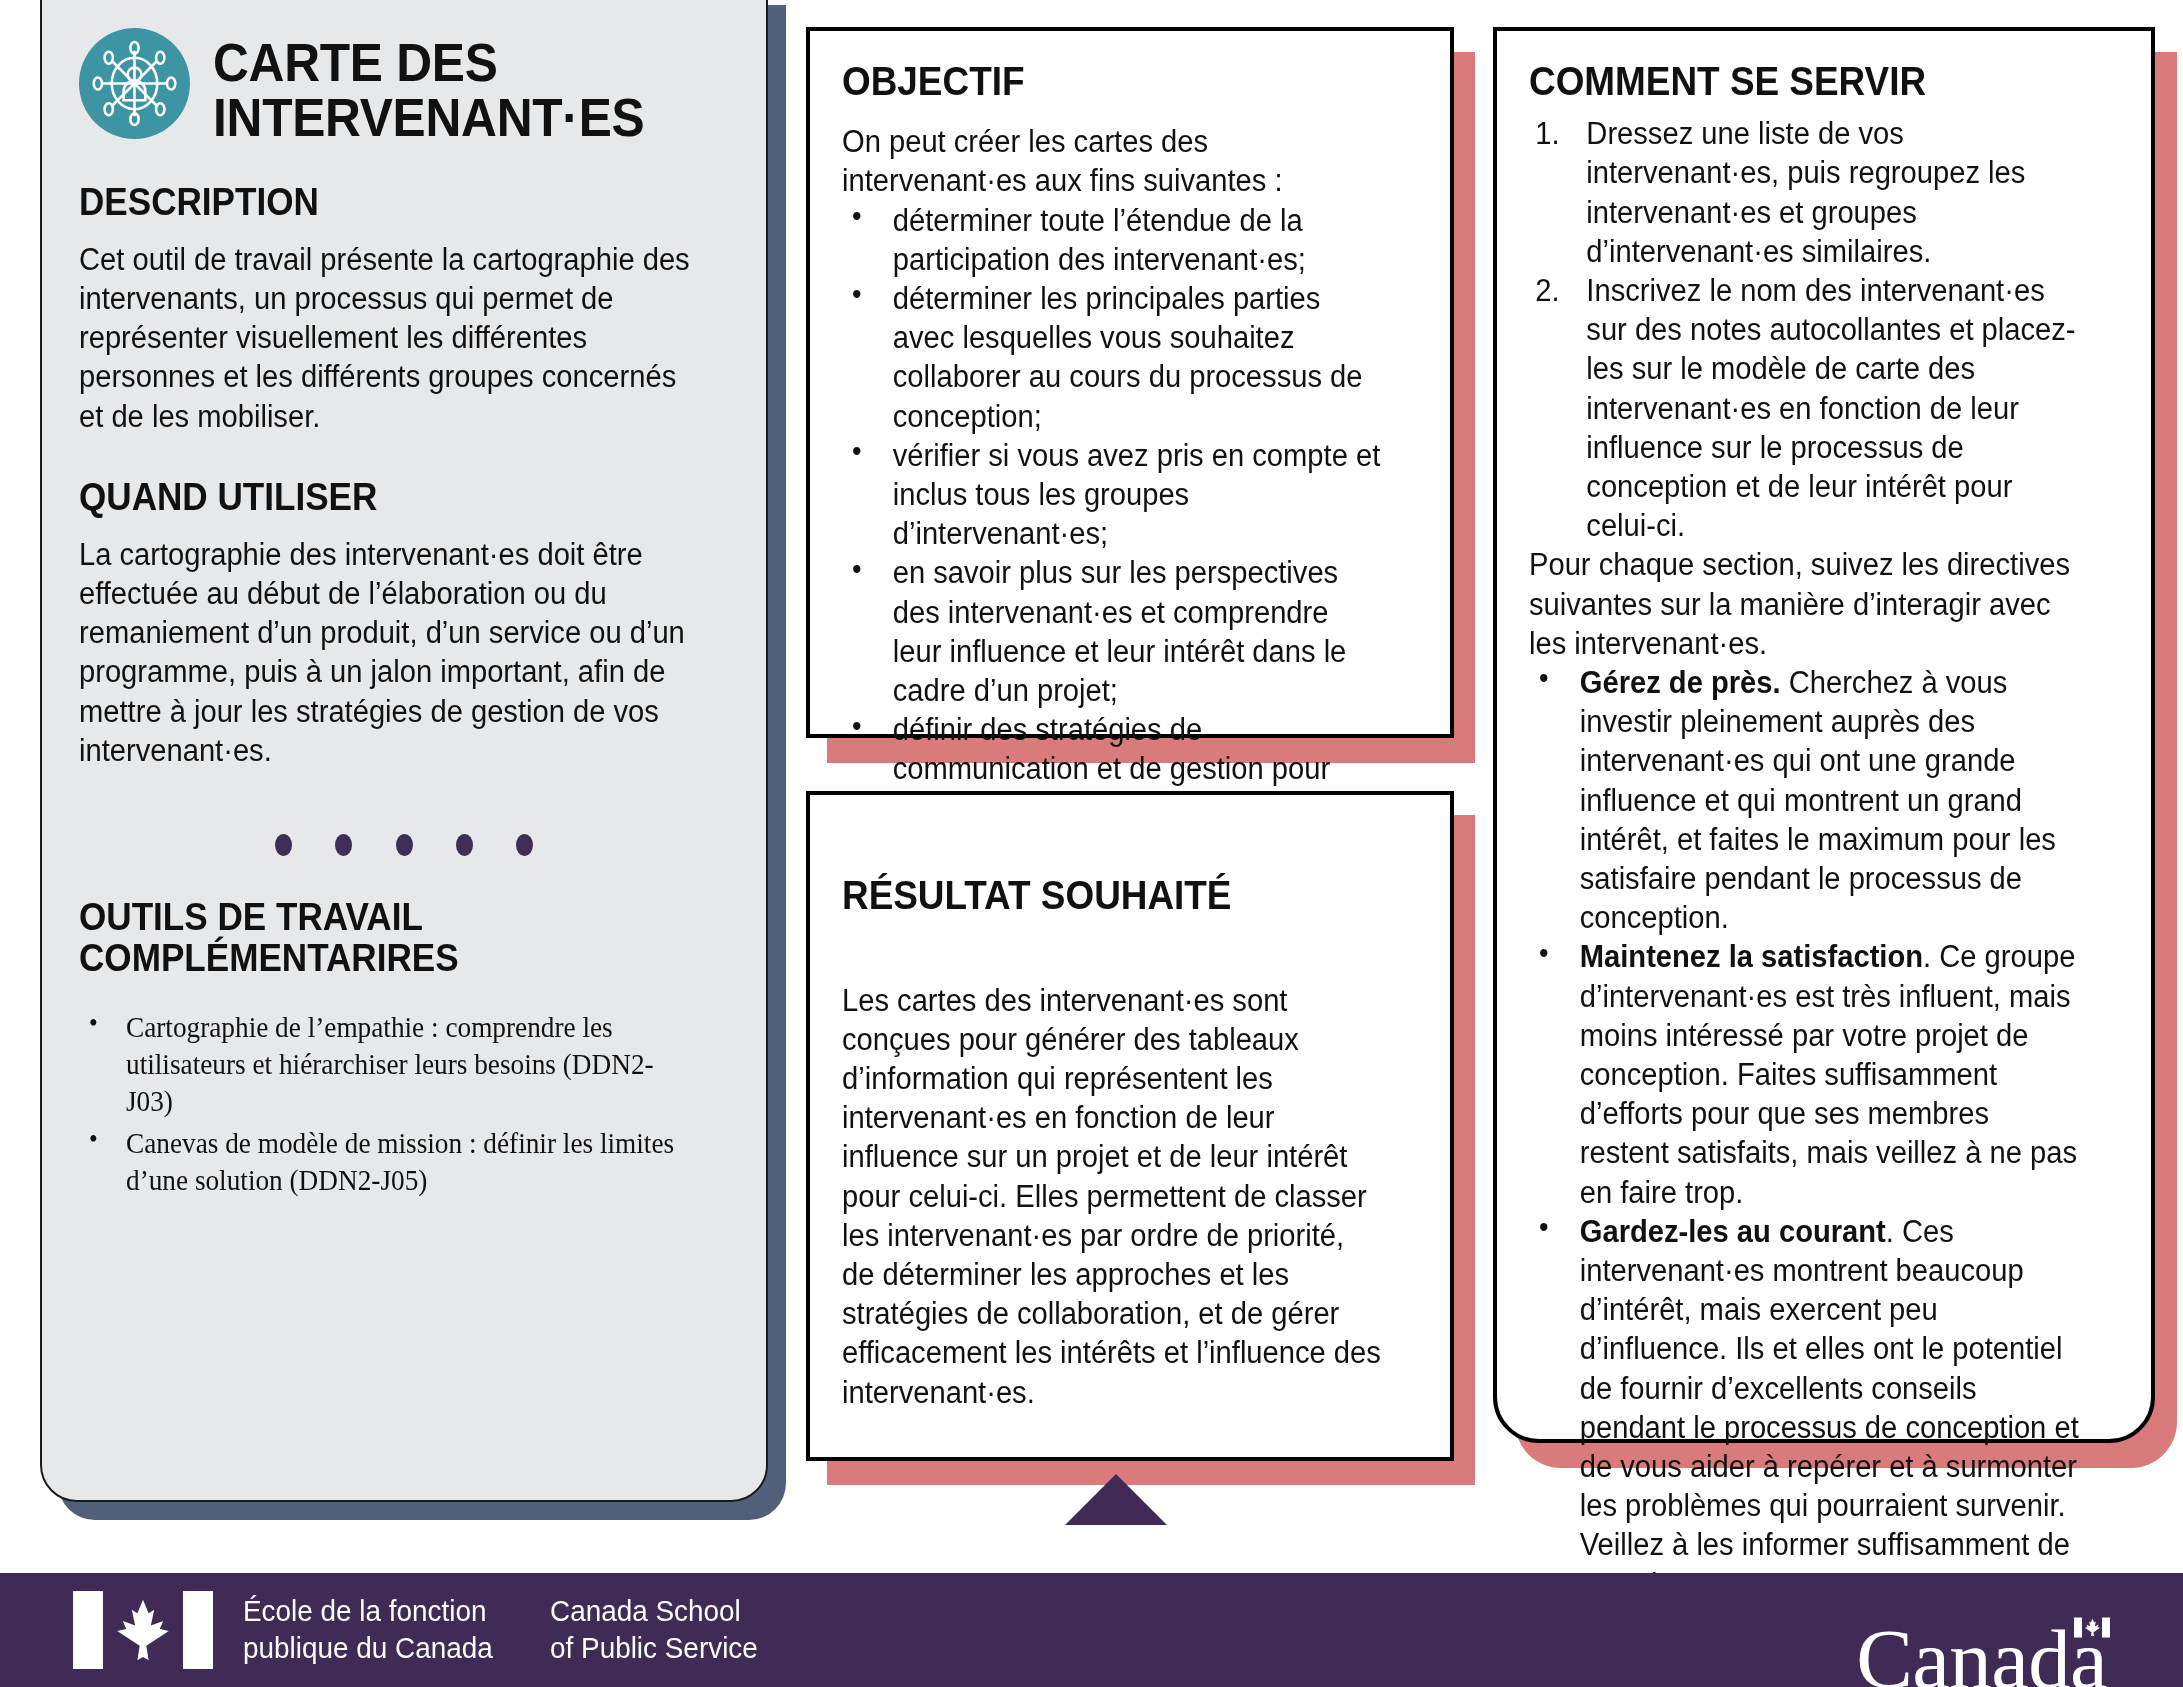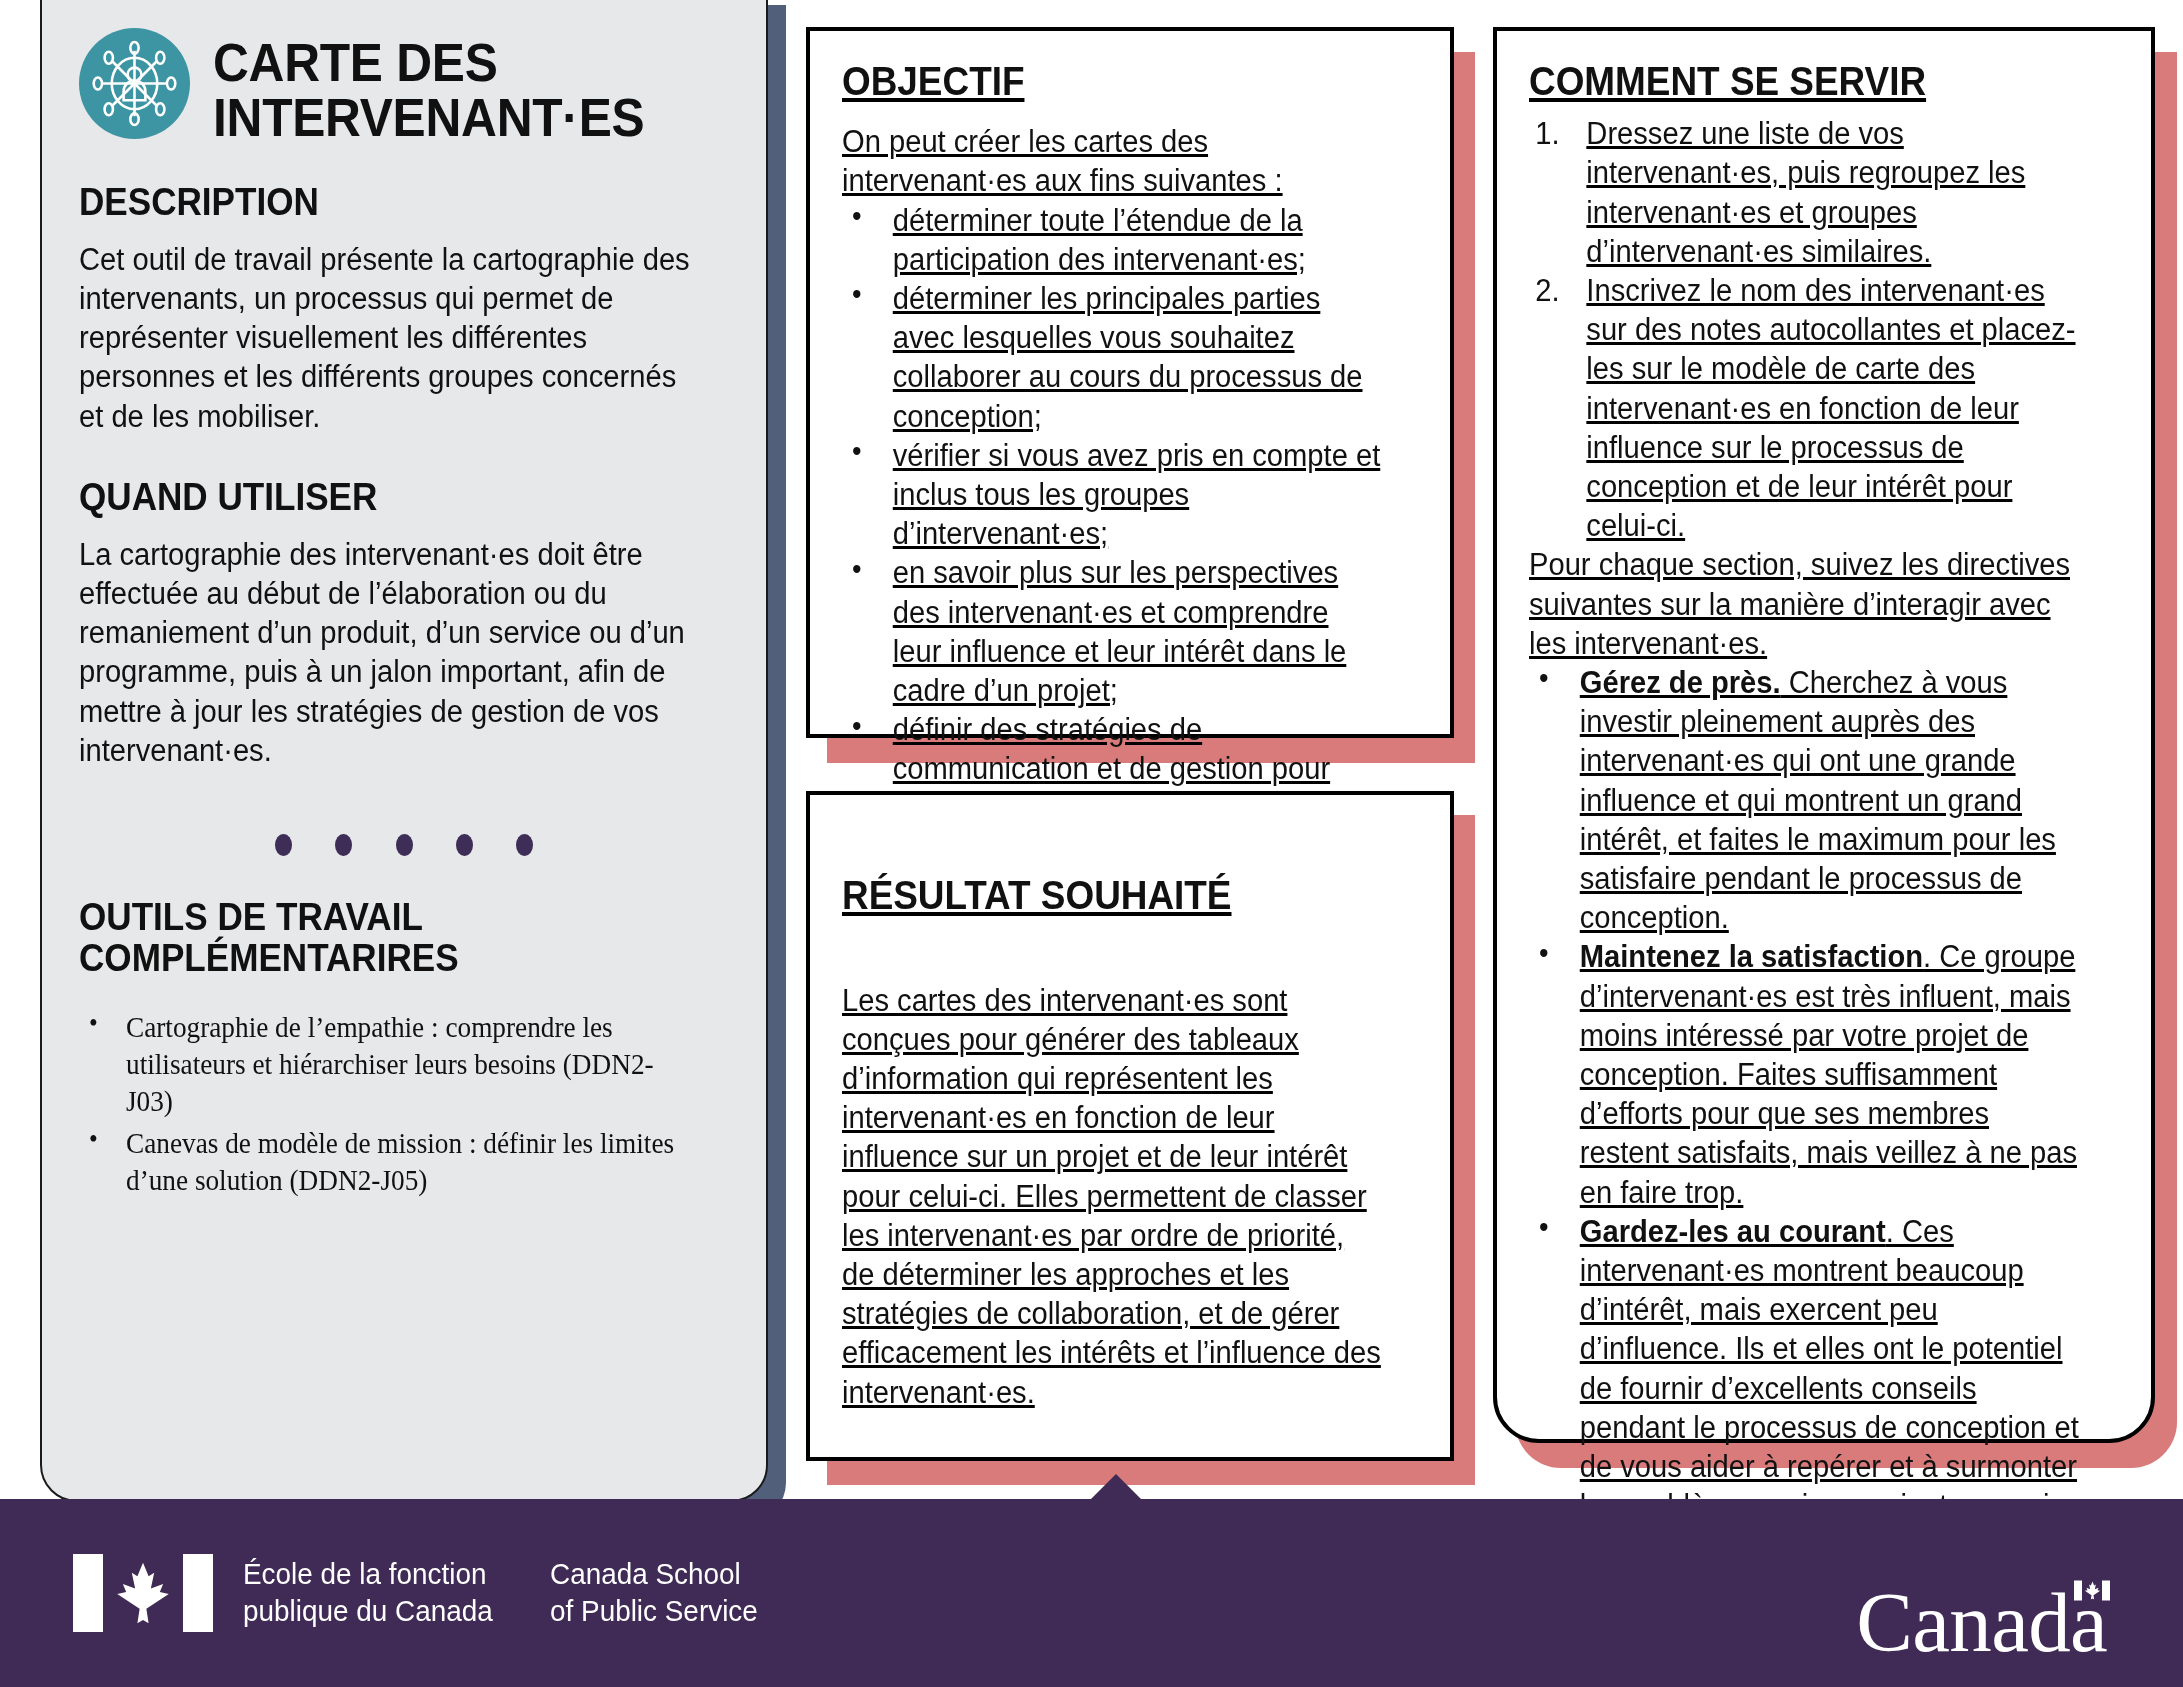--- a/index.html
+++ b/index.html
@@ -111,21 +111,20 @@
     position:absolute; left:10.6px; top:-2px;
     font-size:26.5px;
   }
 
   
   .card{
     position:absolute;
     background:#ffffff;
     border:4.6px solid #000000;
     z-index:3;
-    text-decoration:underline;
   }
   .card-shadow{
     position:absolute;
     background:#d97b7b;
     z-index:2;
   }
 
   #card-objectif      { left:806px; top:26.5px;  width:648px; height:711px; }
   #card-objectif-sh   { left:827px; top:52px;  width:648px; height:711px; }
   #card-resultat      { left:806px; top:791px;width:648px; height:670px; }
@@ -208,21 +207,21 @@
     content:"\2022";
     position:absolute; left:10.6px; top:-2.6px;
     font-size:29px;
   }
   .lead{ font-weight:700; }
 
   
   #footer{
     position:absolute;
     left:0; bottom:0;
-    width:2183px; height:188px;
+    width:2183px; height:114px;
     background:#402b56;
     z-index:6;
   }
   #footer-arrow{
     position:absolute;
     left:1065px; bottom:162px;
     width:0; height:0;
     border-left:51px solid transparent;
     border-right:51px solid transparent;
     border-bottom:51px solid #402b56;

